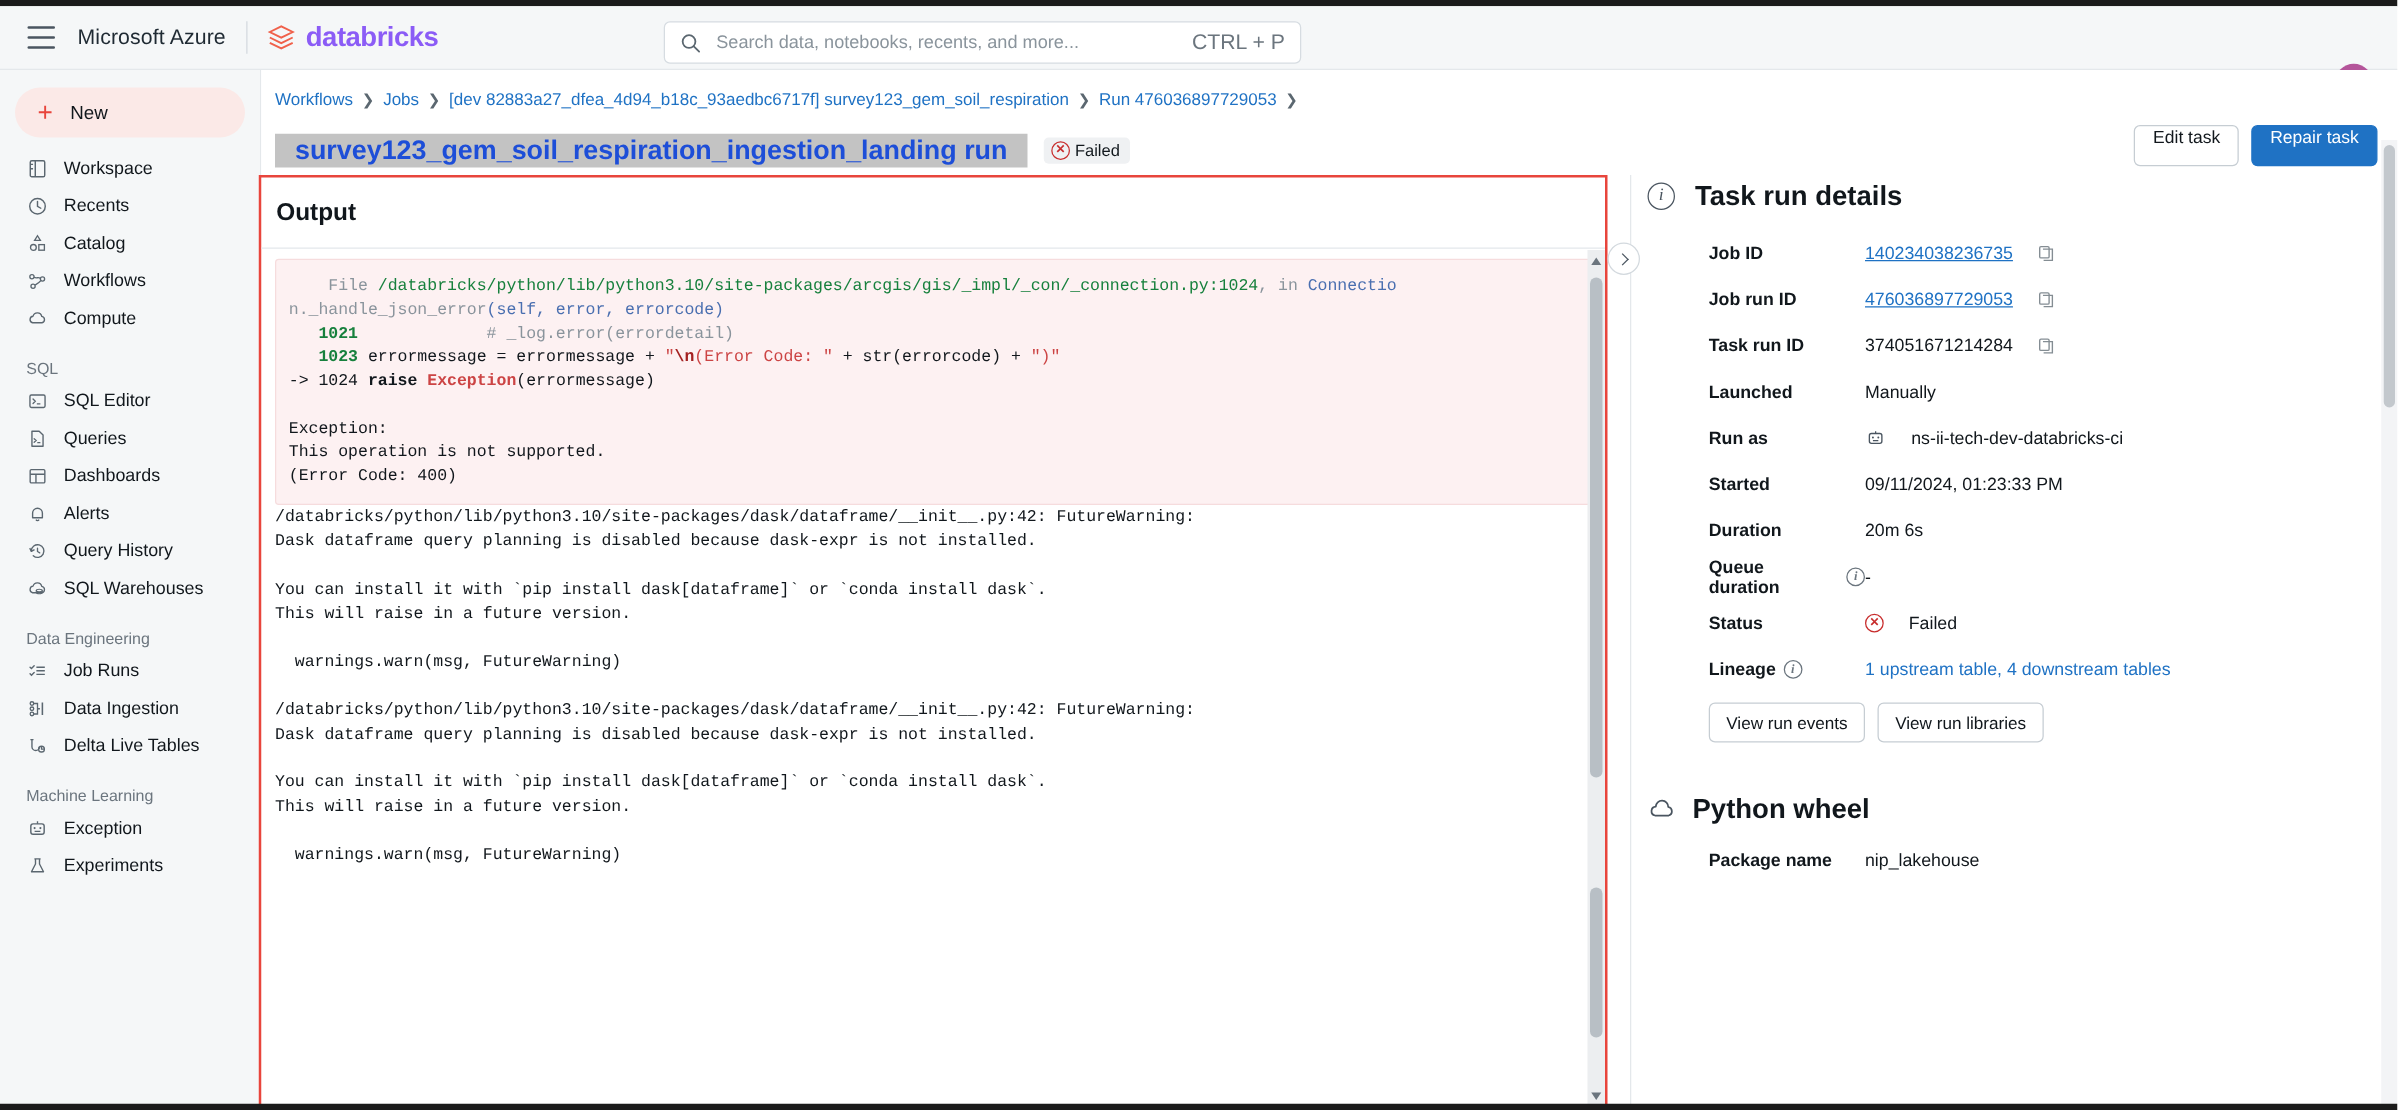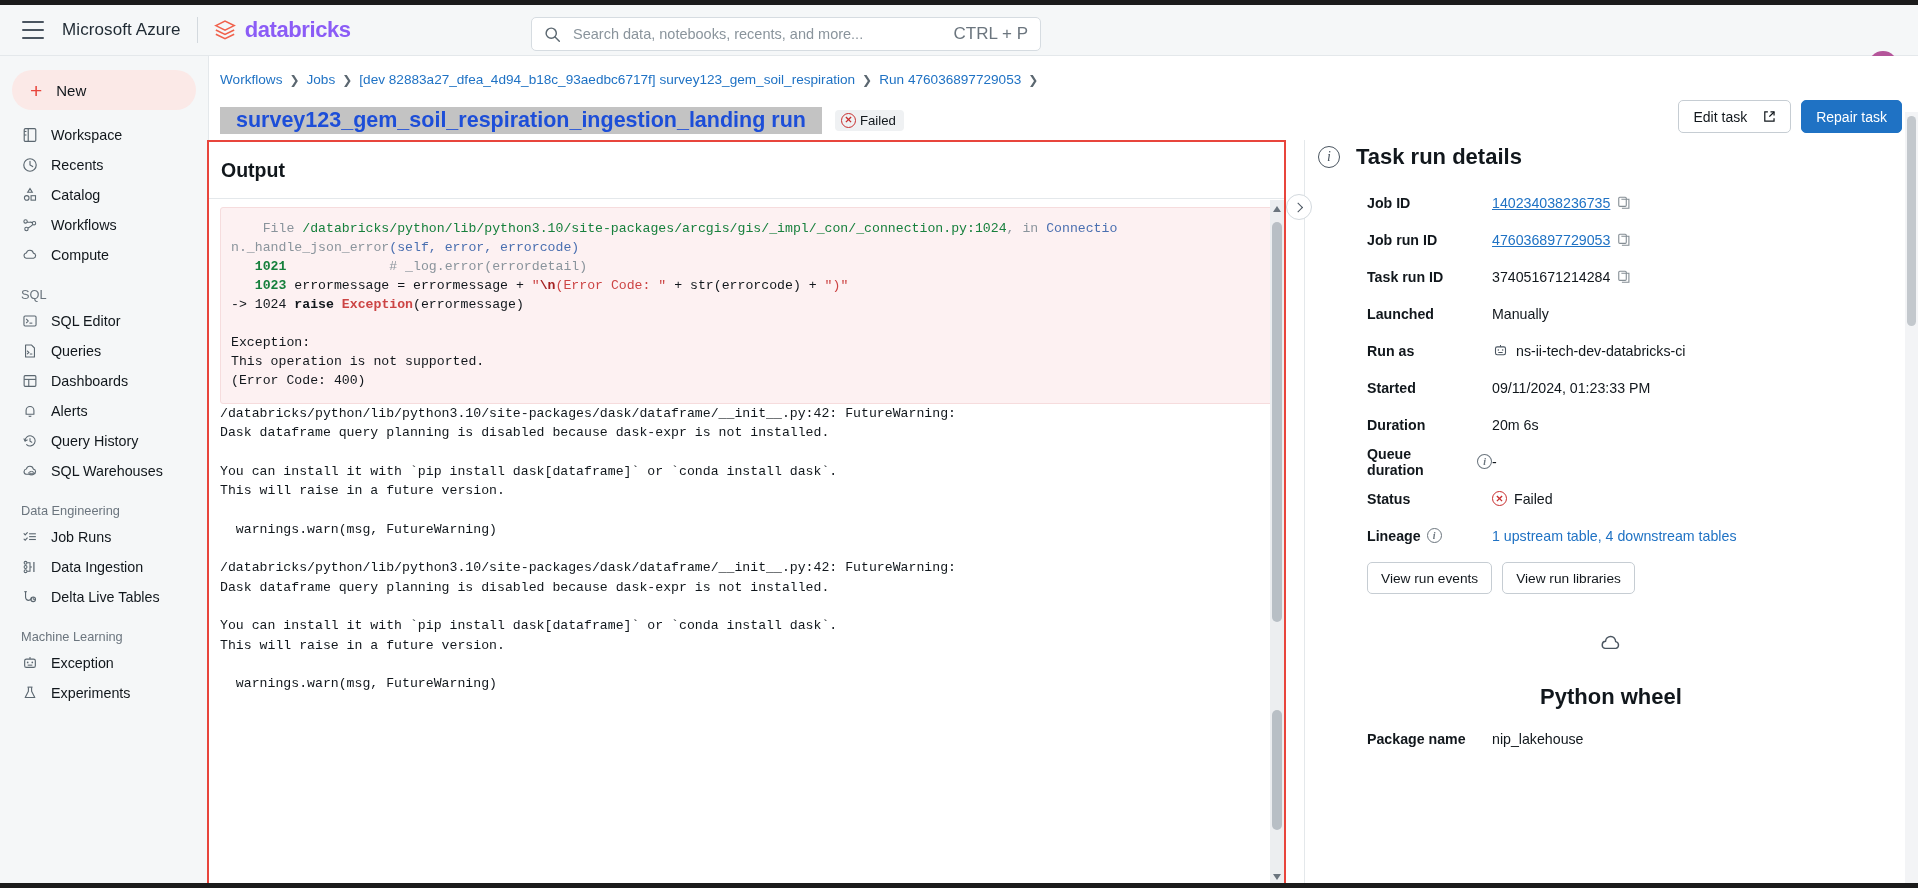--- a/index.html
+++ b/index.html
@@ -71,21 +71,21 @@
   .crumbs a { color:#1f72c4; text-decoration:none; cursor:pointer; }
   .crumbs .sep { color:#5b6770; font-size:12px; }
   .title-row { position:absolute; top:44px; left:11px; right:16px; height:40px; display:flex; align-items:center; }
   .page-title { font-size:21.5px; font-weight:bold; color:#1d4ed8; background:#c3c3c3; padding:1px 16px; }
   .failed-badge { margin-left:13px; background:#eff1f3; border-radius:4px; padding:3px 8px 3px 6px;
     display:flex; align-items:center; gap:4px; font-size:13.2px; color:#11171c; }
   .xcircle { width:15px; height:15px; border-radius:50%; border:1.6px solid #c82d2d; color:#c82d2d;
     font-size:9.5px; display:flex; align-items:center; justify-content:center; line-height:1; font-weight:bold; }
   .title-actions { position:absolute; right:16px; top:44px; display:flex; align-items:center; gap:10px; }
   .btn { height:33px; border-radius:5px; display:flex; align-items:center; justify-content:flex-start;
-    font-size:14px; padding:0 14px; cursor:pointer; gap:16px; }
+    font-size:14px; padding:0 14px; cursor:pointer; gap:16px;flex-direction:column; }
   .btn-secondary { border:1px solid #c6cdd3; background:#fff; color:#11171c; }
   .btn-primary { background:#1f72c4; color:#fff; border:1px solid #1f72c4; font-weight:500; }
 
   
   .output-panel { position:absolute; top:84px; left:-2px; width:1079px; height:748px;
     border:2px solid #e8453c; background:#fff; }
   .output-hd { height:57px; display:flex; align-items:center; padding-left:12px;
     border-bottom:1px solid #e4e8eb; }
   .output-hd .t { font-size:19.5px; font-weight:bold; color:#11171c; }
   .output-body { position:absolute; top:58px; left:0; right:0; bottom:0; overflow:hidden; }
@@ -119,32 +119,32 @@
     cursor:pointer; z-index:5; }
   .collapse-btn .c { width:7px; height:7px; border-right:1.7px solid #4a5560; border-top:1.7px solid #4a5560;
     transform:rotate(45deg) translate(-1px,1px); }
   .sec-head { display:flex; align-items:center; gap:16px; margin:4px 0 14px 13px; }
   .sec-head .icon-circle { width:22px; height:22px; border-radius:50%; border:1.6px solid #4a5560;
     color:#4a5560; font-size:14px; display:flex; align-items:center; justify-content:center;
     font-family:"Liberation Serif", serif; font-style:italic; }
   .sec-head .h { font-size:22px; font-weight:bold; color:#11171c; }
   .kv { display:flex; align-items:center; min-height:37px; padding-left:62px; font-size:14.2px; }
   .kv .k { width:125px; flex:0 0 125px; font-weight:bold; color:#11171c; display:flex; align-items:center; gap:6px; }
-  .kv .v { color:#11171c; display:flex; align-items:center; gap:7px; }
+  .kv .v { color:#11171c; display:flex; align-items:center; gap:20px; }
   .kv .v a { color:#1f72c4; text-decoration:underline; cursor:pointer; }
   .info-i { width:15px; height:15px; border-radius:50%; border:1.3px solid #6b757e; color:#6b757e;
     font-size:10px; display:flex; align-items:center; justify-content:center;
     font-family:"Liberation Serif", serif; font-style:italic; }
   .copy-ico { width:14px; height:15px; cursor:pointer; opacity:.75; }
   .bot-ico { width:17px; height:15px; }
   .lineage-link { color:#1f72c4; text-decoration:none; cursor:pointer; }
   .btn-row { padding-left:62px; display:flex; gap:10px; margin-top:8px; }
   .btn-sm { height:32px; border:1px solid #c6cdd3; border-radius:5px; background:#fff;
     display:flex; align-items:center; padding:0 13px; font-size:13.7px; cursor:pointer; }
-  .wheel-head { display:flex; align-items:center; gap:32px; margin:40px 0 10px 13px;flex-direction:column; }
+  .wheel-head { display:flex; align-items:center; gap:12px; margin:40px 0 10px 13px; }
   .wheel-head .h { font-size:22px; font-weight:bold; }
   .cloud-ico { width:24px; height:18px; }
 
   
   .page-scroll { position:absolute; right:0; top:56px; width:13px; bottom:0; background:#f3f4f6; }
   .page-scroll .thumb { position:absolute; left:2px; width:9px; top:4px; height:210px; background:#c3c8cd; border-radius:5px; }
   .bottom-strip { position:absolute; bottom:0; left:0; width:1918px; height:5px; background:#1b1b1b; }
 </style>
 </head>
 <body>

